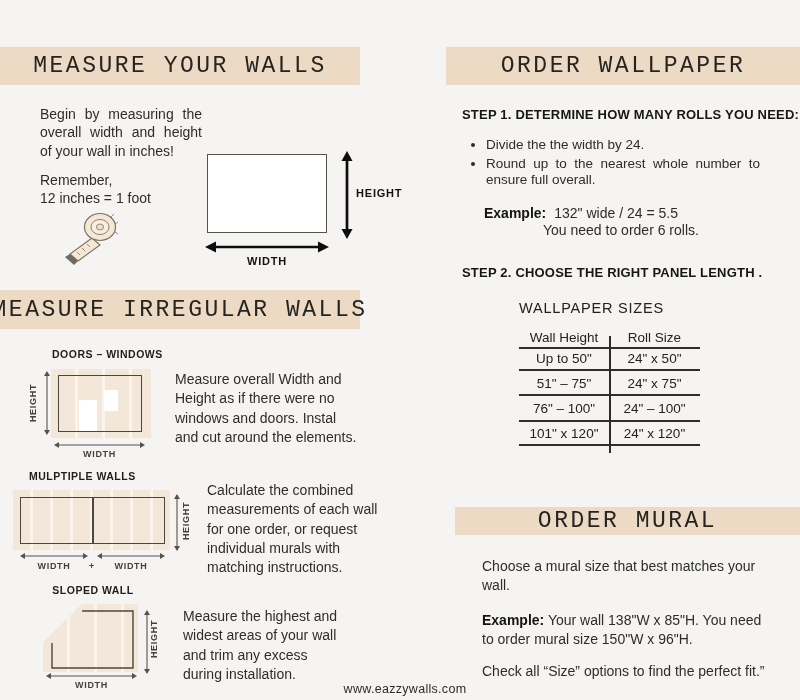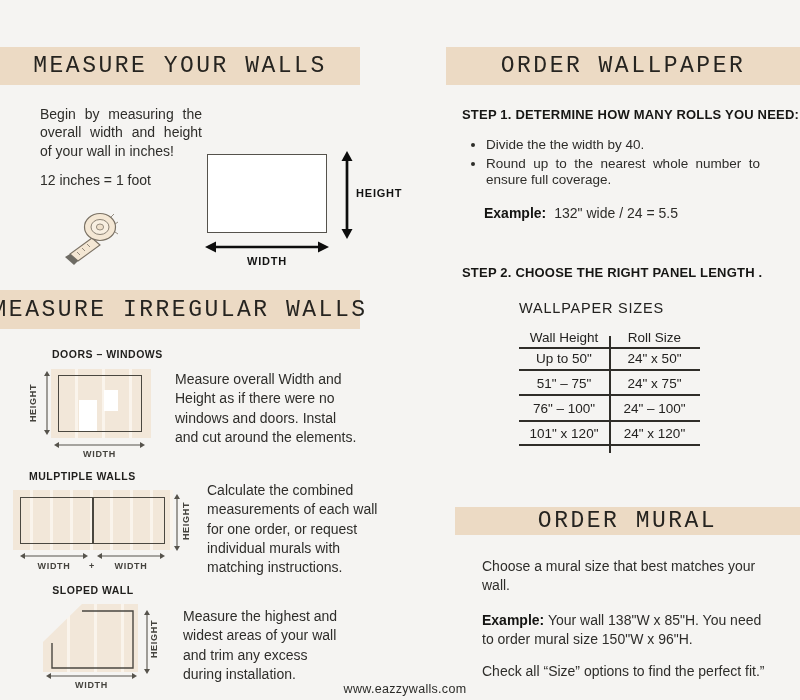--- a/index.html
+++ b/index.html
@@ -36,20 +36,21 @@
 
 <div id="canvas">
 
   <div class="abs band" style="left:0;top:47;width:360px;height:38px;top:47px;">
     <span>MEASURE YOUR WALLS</span>
   </div>
 
   <div class="abs body-text justify" style="left:40px;top:105px;width:162px;">Begin by measuring the overall width and height of your wall in inches!</div>
 
   <div class="abs body-text" style="left:40px;top:171px;width:160px;">
+    <div>Remember,</div>
     <div>12 inches = 1 foot</div>
   </div>
 
   <svg class="abs" style="left:60px;top:208px;" width="74" height="58" viewBox="0 0 74 58">
     <polygon points="32,30 40,37 18,53 10,46" fill="#f4e7d4" stroke="#7a7164" stroke-width="1.1"></polygon>
     <line x1="27" y1="36" x2="30" y2="39" stroke="#8a8174" stroke-width="0.9"></line>
     <line x1="22" y1="40" x2="25" y2="43" stroke="#8a8174" stroke-width="0.9"></line>
     <line x1="17" y1="44" x2="20" y2="47" stroke="#8a8174" stroke-width="0.9"></line>
     <polygon points="10,46 18,53 14,57 5,49" fill="#6e6b64"></polygon>
     <ellipse cx="40" cy="19" rx="15.5" ry="13.5" fill="#f4e7d4" stroke="#7a7164" stroke-width="1.2"></ellipse>
@@ -149,27 +150,28 @@
 
   <div class="abs body-text" style="left:183px;top:607px;width:165px;line-height:1.38;">Measure the highest and widest areas of your wall and trim any excess during installation.</div>
 
   <div class="abs band" style="left:446px;top:47px;width:354px;height:38px;">
     <span>ORDER WALLPAPER</span>
   </div>
 
   <div class="abs bold-head" style="left:462px;top:107px;">STEP 1. DETERMINE HOW MANY ROLLS YOU NEED:</div>
 
   <ul class="abs bullet-list" style="left:472px;top:137px;width:288px;">
-    <li>Divide the the width by 40.</li>
-    <li class="justify">Round up to the nearest whole number to ensure full coverage.</li>
+    <li>Divide the the width by 24.</li>
+    <li class="justify">Round up to the nearest whole number to ensure full overall.</li>
   </ul>
 
   <div class="abs body-text" style="left:484px;top:204px;width:290px;white-space:nowrap;">
     <span class="ex-label" style="margin-right:8px;">Example:</span><span>132" wide / 24 = 5.5</span>
   </div>
+  <div class="abs body-text" style="left:543px;top:221px;width:230px;white-space:nowrap;">You need to order 6 rolls.</div>
 
   <div class="abs bold-head" style="left:462px;top:265px;">STEP 2. CHOOSE THE RIGHT PANEL LENGTH .</div>
 
   <div class="abs" style="left:519px;top:300px;width:181px;text-align:left;font-size:14.5px;letter-spacing:.8px;color:#232220;">WALLPAPER SIZES</div>
 
   <div class="abs tcell" style="left:519px;top:330px;width:90px;">Wall Height</div>
   <div class="abs tcell" style="left:610px;top:330px;width:89px;">Roll Size</div>
 
   <div class="abs tline" style="left:519px;top:347px;width:181px;height:1.6px;"></div>
   <div class="abs tline" style="left:519px;top:369px;width:181px;height:1.6px;"></div>

